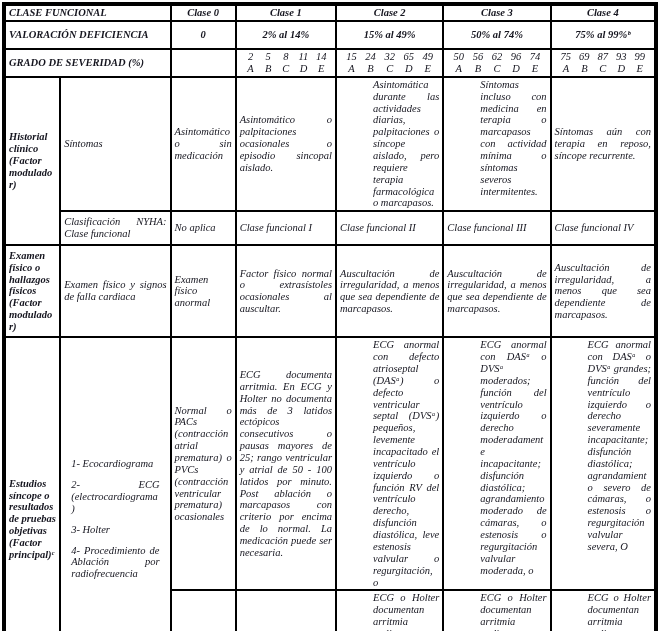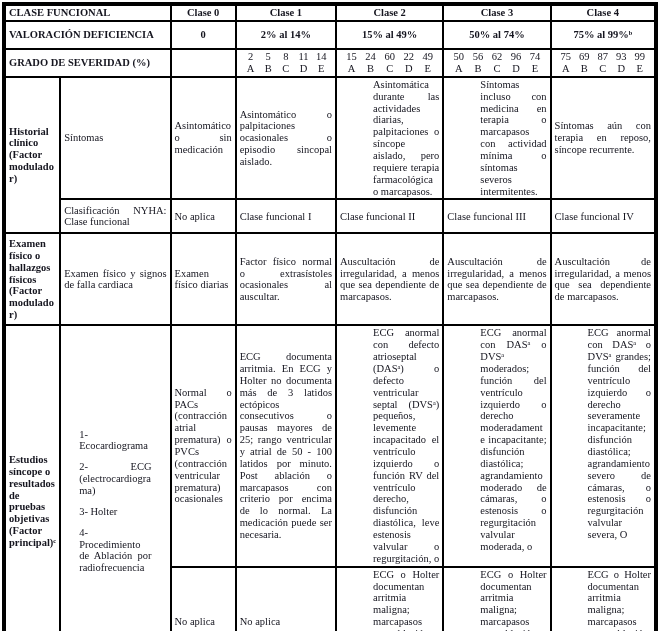--- a/index.html
+++ b/index.html
@@ -25,39 +25,40 @@
     border: 4px solid #000;
   }
   td, th {
     border: 2px solid #000;
     padding: 1px 3px;
     vertical-align: middle;
     font-size: 10.5px;
     line-height: 1.13;
     overflow: hidden;
     word-wrap: break-word;
+    font-style: italic;
   }
   .bold  { font-weight: bold; }
   .ctr   { text-align: center; }
   .lft   { text-align: left; }
   .just  { text-align: justify; text-justify: inter-word; }
   .top   { vertical-align: top; padding-left: 36px; }
   
   .sev {
     display: flex;
     justify-content: space-between;
     padding: 0 2px;
   }
   .sev span {
     flex: 1;
     text-align: center;
     font-size: 10.5px;
   }
   
-  .numlist div { margin: 9px 15px; }
+  .numlist div { margin: 9px 7px; }
 </style>
 </head>
 <body>
 
 <div class="page">
   <table class="main">
     <colgroup>
       <col style="width:56px">
       <col style="width:110px">
       <col style="width:65px">
@@ -102,22 +103,22 @@
               <span>B</span>
               <span>C</span>
               <span>D</span>
               <span>E</span>
         </div>
       </td>
       <td>
         <div class="sev">
           <span>15</span>
               <span>24</span>
-              <span>60</span>
-              <span>22</span>
+              <span>32</span>
+              <span>65</span>
               <span>49</span>
         </div>
         <div class="sev">
           <span>A</span>
               <span>B</span>
               <span>C</span>
               <span>D</span>
               <span>E</span>
         </div>
       </td>
@@ -170,21 +171,21 @@
       <td class="lft">No aplica</td>
       <td class="lft">Clase funcional I</td>
       <td class="lft">Clase funcional II</td>
       <td class="lft">Clase funcional III</td>
       <td class="lft">Clase funcional IV</td>
     </tr>
 
     <tr style="height:92px">
       <td class="bold lft">Examen físico o hallazgos físicos (Factor modulador)</td>
       <td class="just">Examen físico y signos de falla cardiaca</td>
-      <td class="lft">Examen físico diarias</td>
+      <td class="lft">Examen físico anormal</td>
       <td class="just">Factor físico normal o extrasístoles ocasionales al auscultar.</td>
       <td class="just">Auscultación de irregularidad, a menos que sea dependiente de marcapasos.</td>
       <td class="just">Auscultación de irregularidad, a menos que sea dependiente de marcapasos.</td>
       <td class="just">Auscultación de irregularidad, a menos que sea dependiente de marcapasos.</td>
     </tr>
 
     <tr style="height:228px">
       <td rowspan="2" class="bold lft">Estudios síncope o resultados de pruebas objetivas (Factor principal)ᶜ</td>
       <td rowspan="2" class="just numlist">
         <div>1- Ecocardiograma</div>

